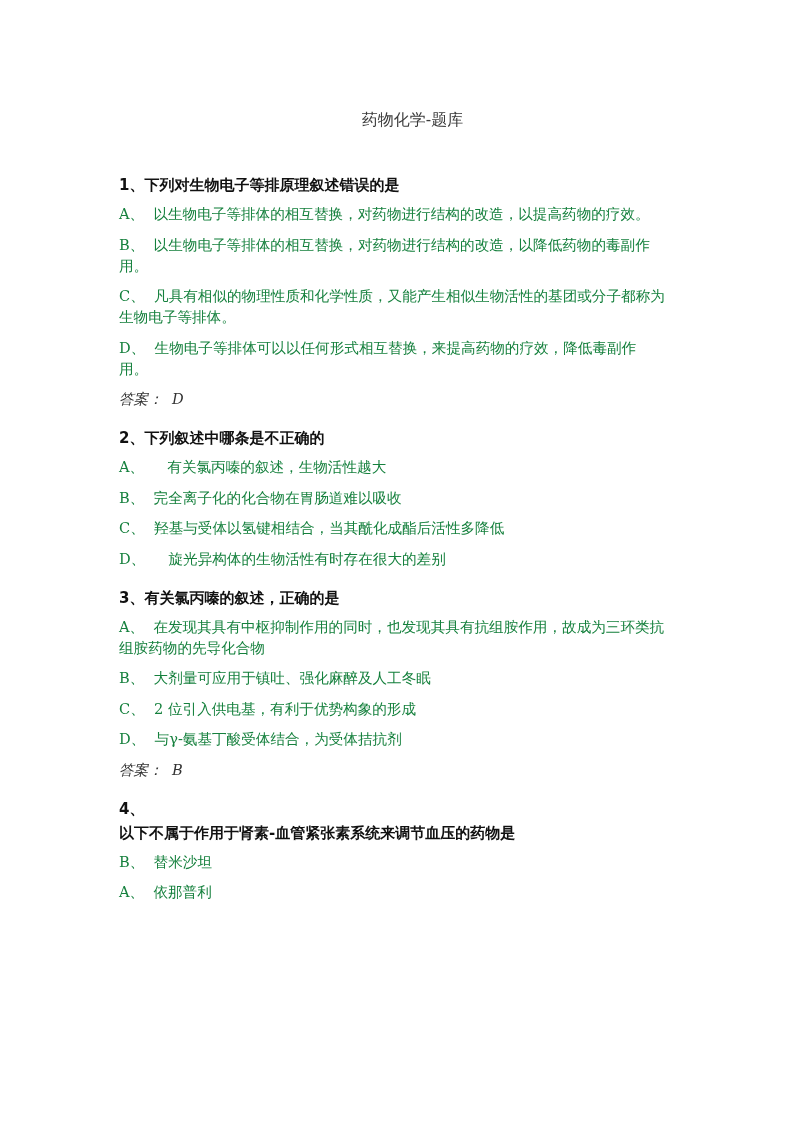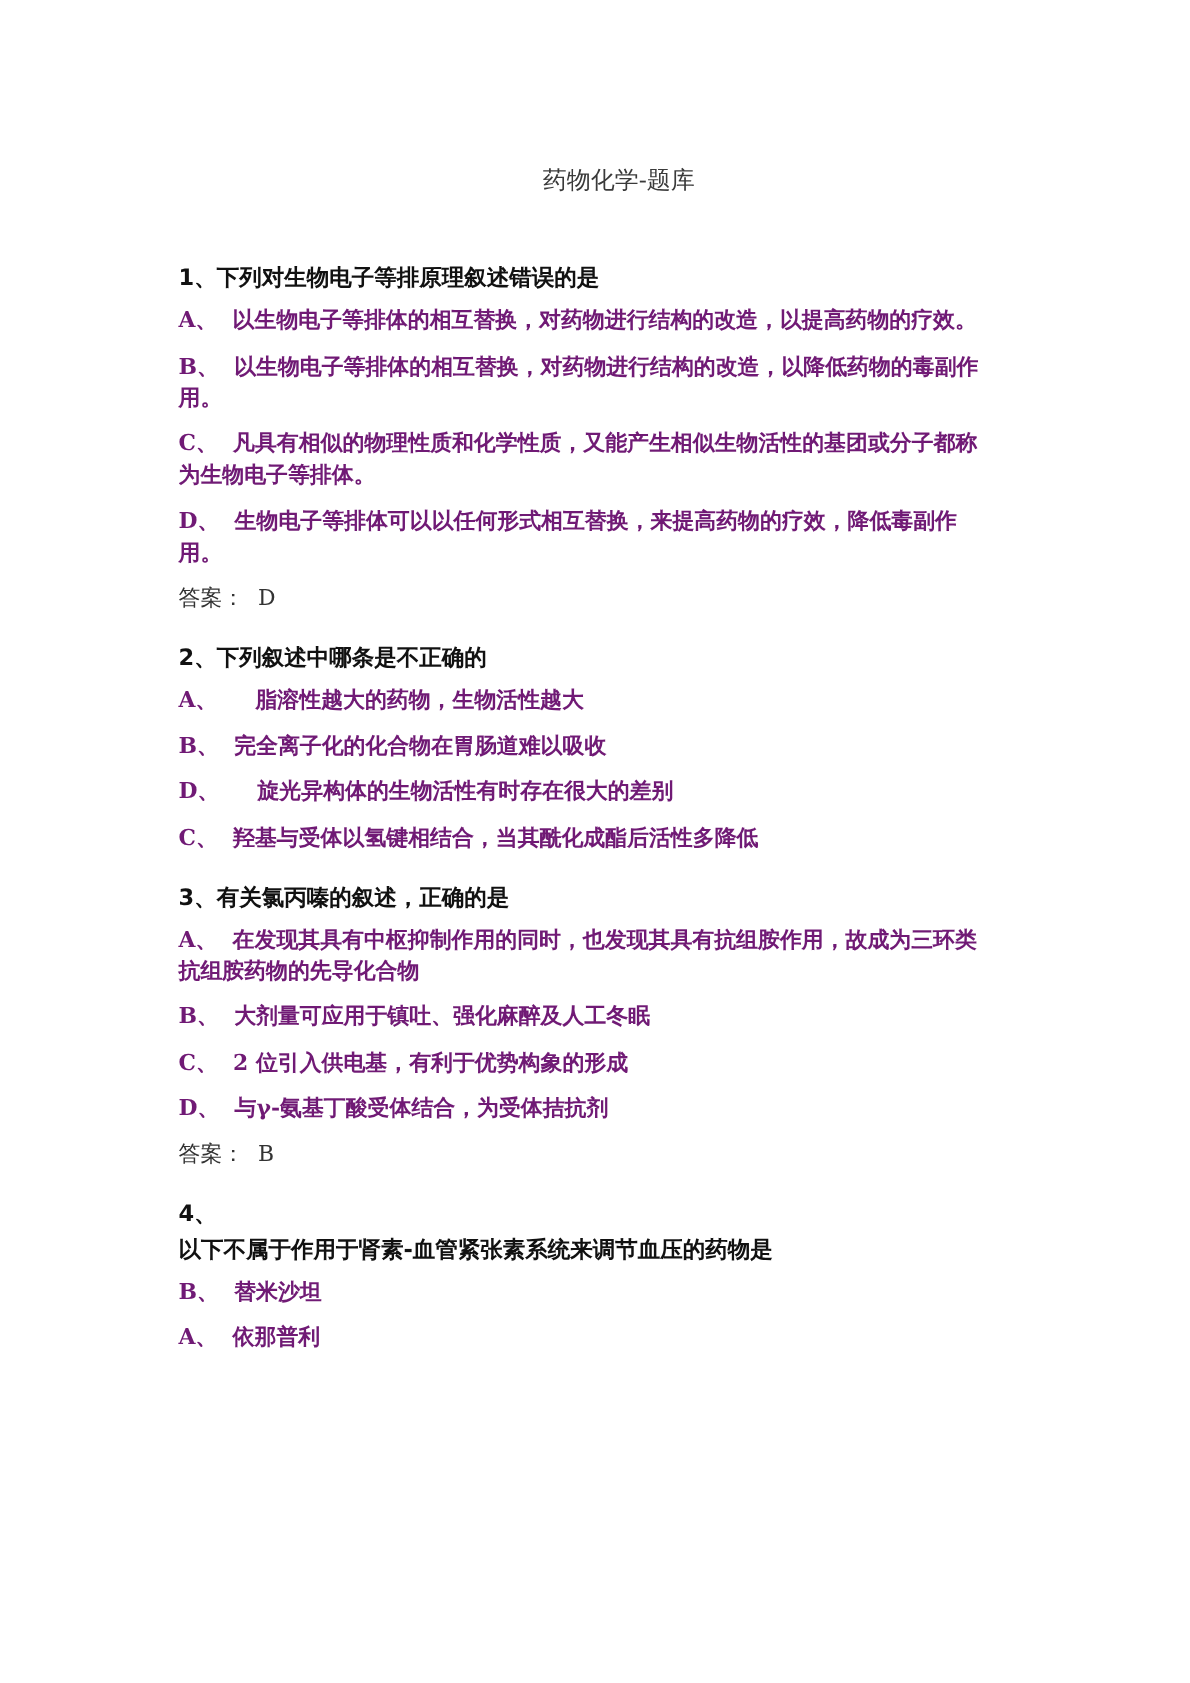--- a/index.html
+++ b/index.html
@@ -54,31 +54,31 @@
     .q-heading .num {
       display: block;
     }
     .q-heading.inline .num {
       display: inline;
     }
     .option {
       font-size: 14.6px;
       line-height: 21px;
       margin: 0 0 9.5px 0;
-      color: #701a75;
+      color: #15803d;
       white-space: pre-wrap;
       word-break: break-all;
-      font-weight: bold;
     }
     .answer {
       font-size: 14.6px;
       line-height: 21px;
       margin: 0;
       color: #333333;
       white-space: pre-wrap;
+      font-style: italic;
     }
   </style>
 </head>
 <body>
 
 <div class="page">
   <h1 class="title">药物化学-题库</h1>
 
   <div class="questions">
 
@@ -86,24 +86,24 @@
       <div class="q-heading inline"><span class="num">1、</span><span>下列对生物电子等排原理叙述错误的是</span></div>
       <p class="option">A、  以生物电子等排体的相互替换，对药物进行结构的改造，以提高药物的疗效。</p>
       <p class="option">B、  以生物电子等排体的相互替换，对药物进行结构的改造，以降低药物的毒副作用。</p>
       <p class="option">C、  凡具有相似的物理性质和化学性质，又能产生相似生物活性的基团或分子都称为生物电子等排体。</p>
       <p class="option">D、  生物电子等排体可以以任何形式相互替换，来提高药物的疗效，降低毒副作用。</p>
       <p class="answer">答案：  D</p>
     </div>
 
     <div class="question">
       <div class="q-heading inline"><span class="num">2、</span><span>下列叙述中哪条是不正确的</span></div>
-      <p class="option">A、     脂溶性越大的药物，生物活性越大</p>
+      <p class="option">A、     有关氯丙嗪的叙述，生物活性越大</p>
       <p class="option">B、  完全离子化的化合物在胃肠道难以吸收</p>
+      <p class="option">C、  羟基与受体以氢键相结合，当其酰化成酯后活性多降低</p>
       <p class="option">D、     旋光异构体的生物活性有时存在很大的差别</p>
-      <p class="option">C、  羟基与受体以氢键相结合，当其酰化成酯后活性多降低</p>
     </div>
 
     <div class="question">
       <div class="q-heading inline"><span class="num">3、</span><span>有关氯丙嗪的叙述，正确的是</span></div>
       <p class="option">A、  在发现其具有中枢抑制作用的同时，也发现其具有抗组胺作用，故成为三环类抗组胺药物的先导化合物</p>
       <p class="option">B、  大剂量可应用于镇吐、强化麻醉及人工冬眠</p>
       <p class="option">C、  2 位引入供电基，有利于优势构象的形成</p>
       <p class="option">D、  与γ-氨基丁酸受体结合，为受体拮抗剂</p>
       <p class="answer">答案：  B</p>
     </div>

